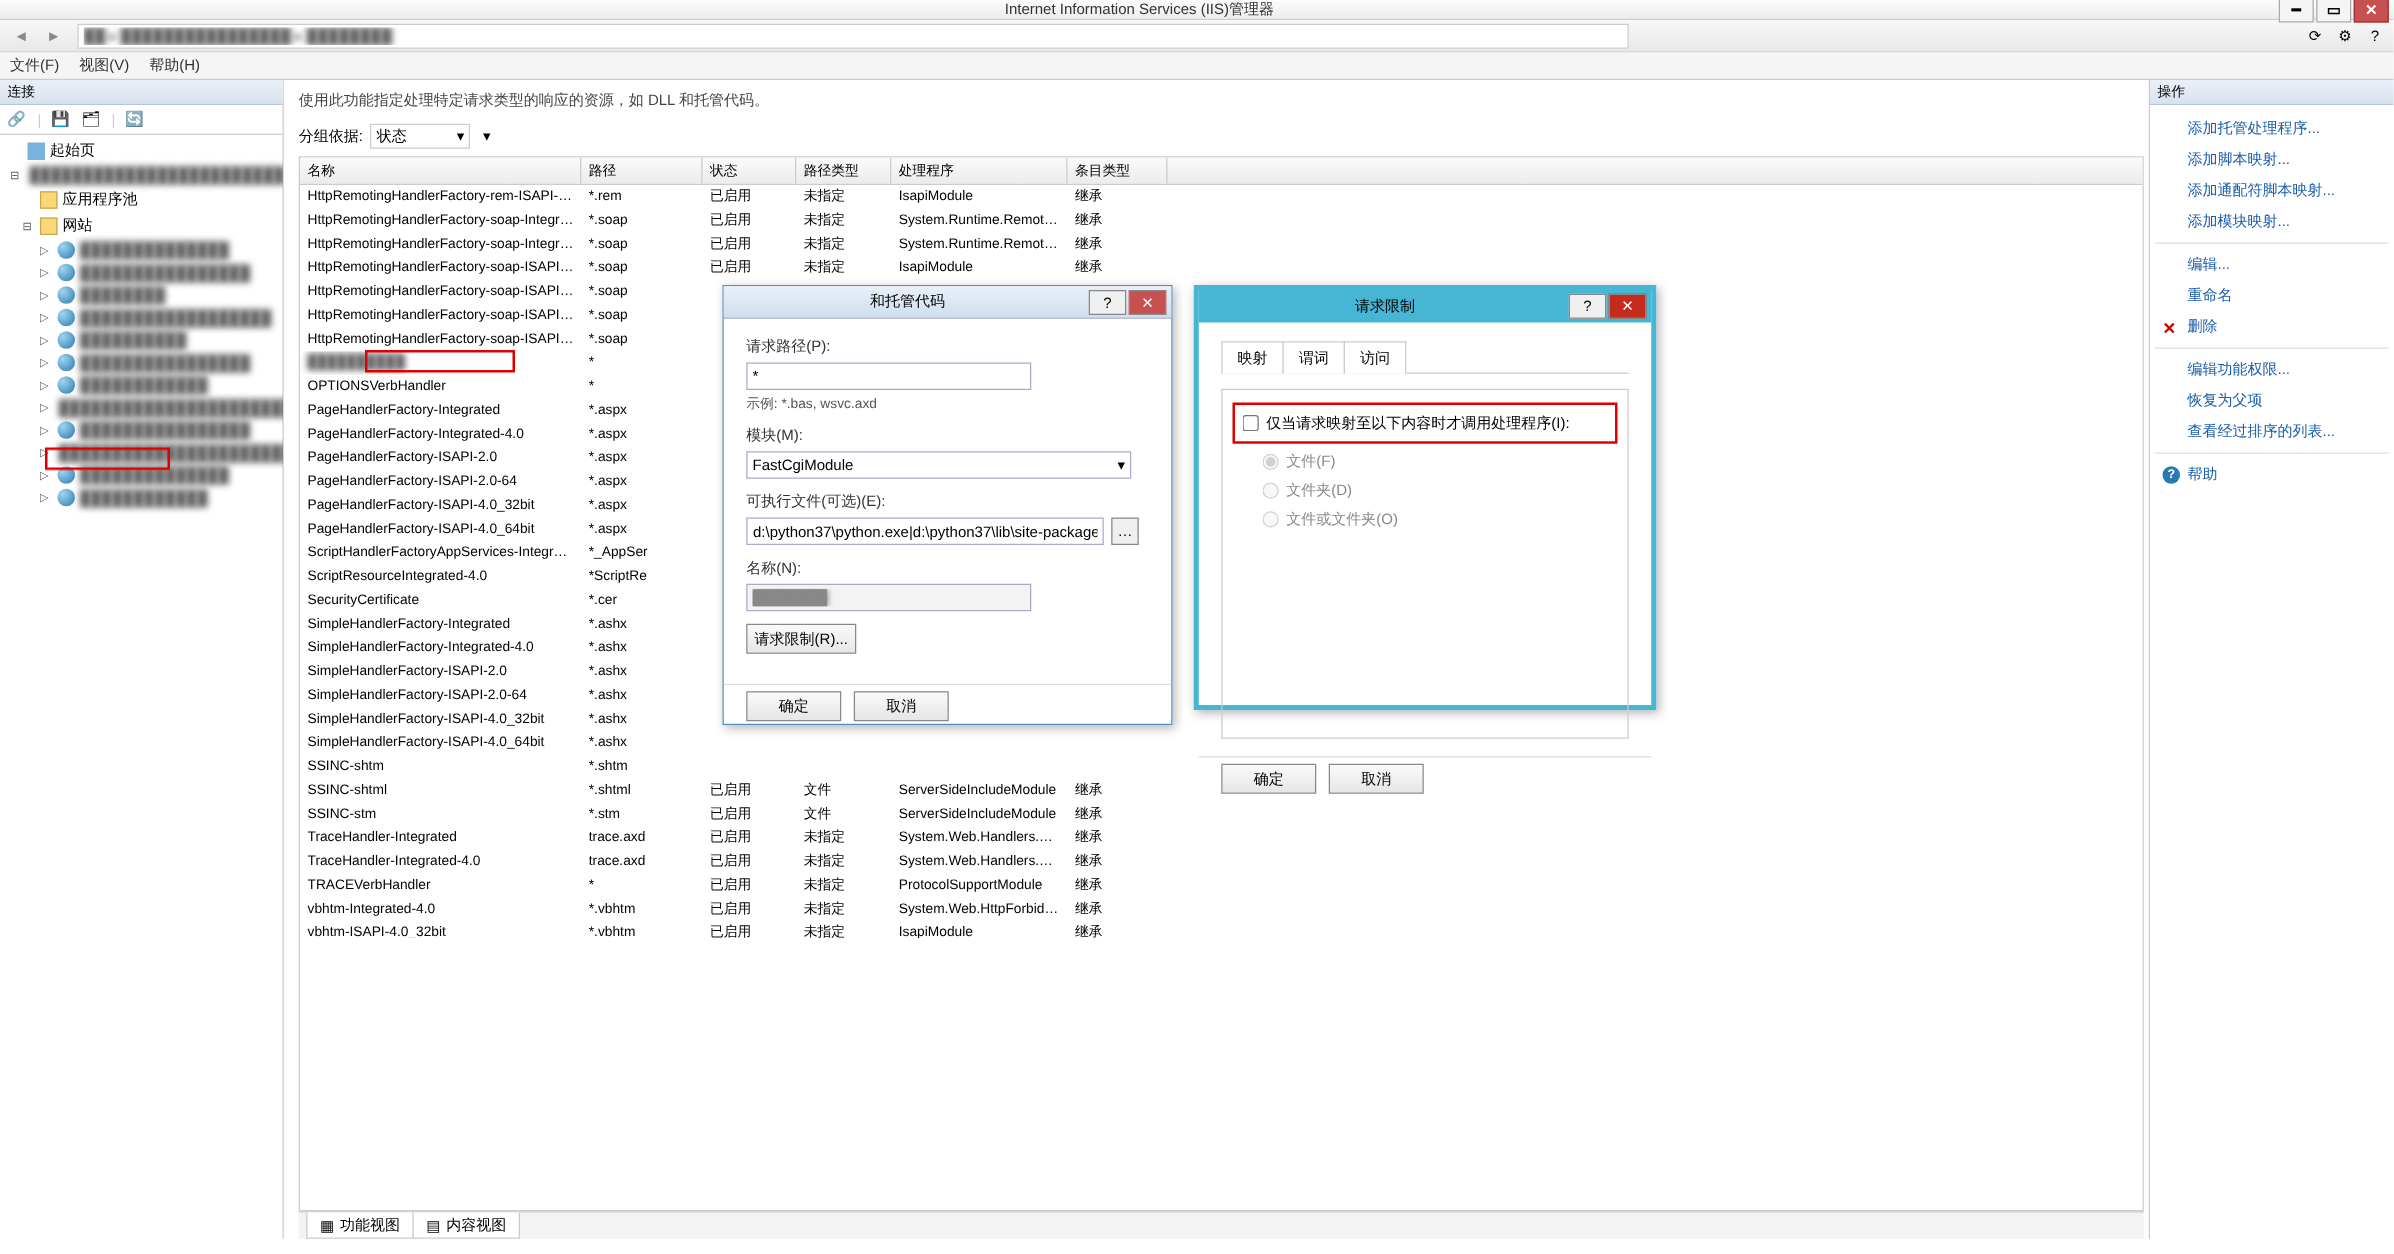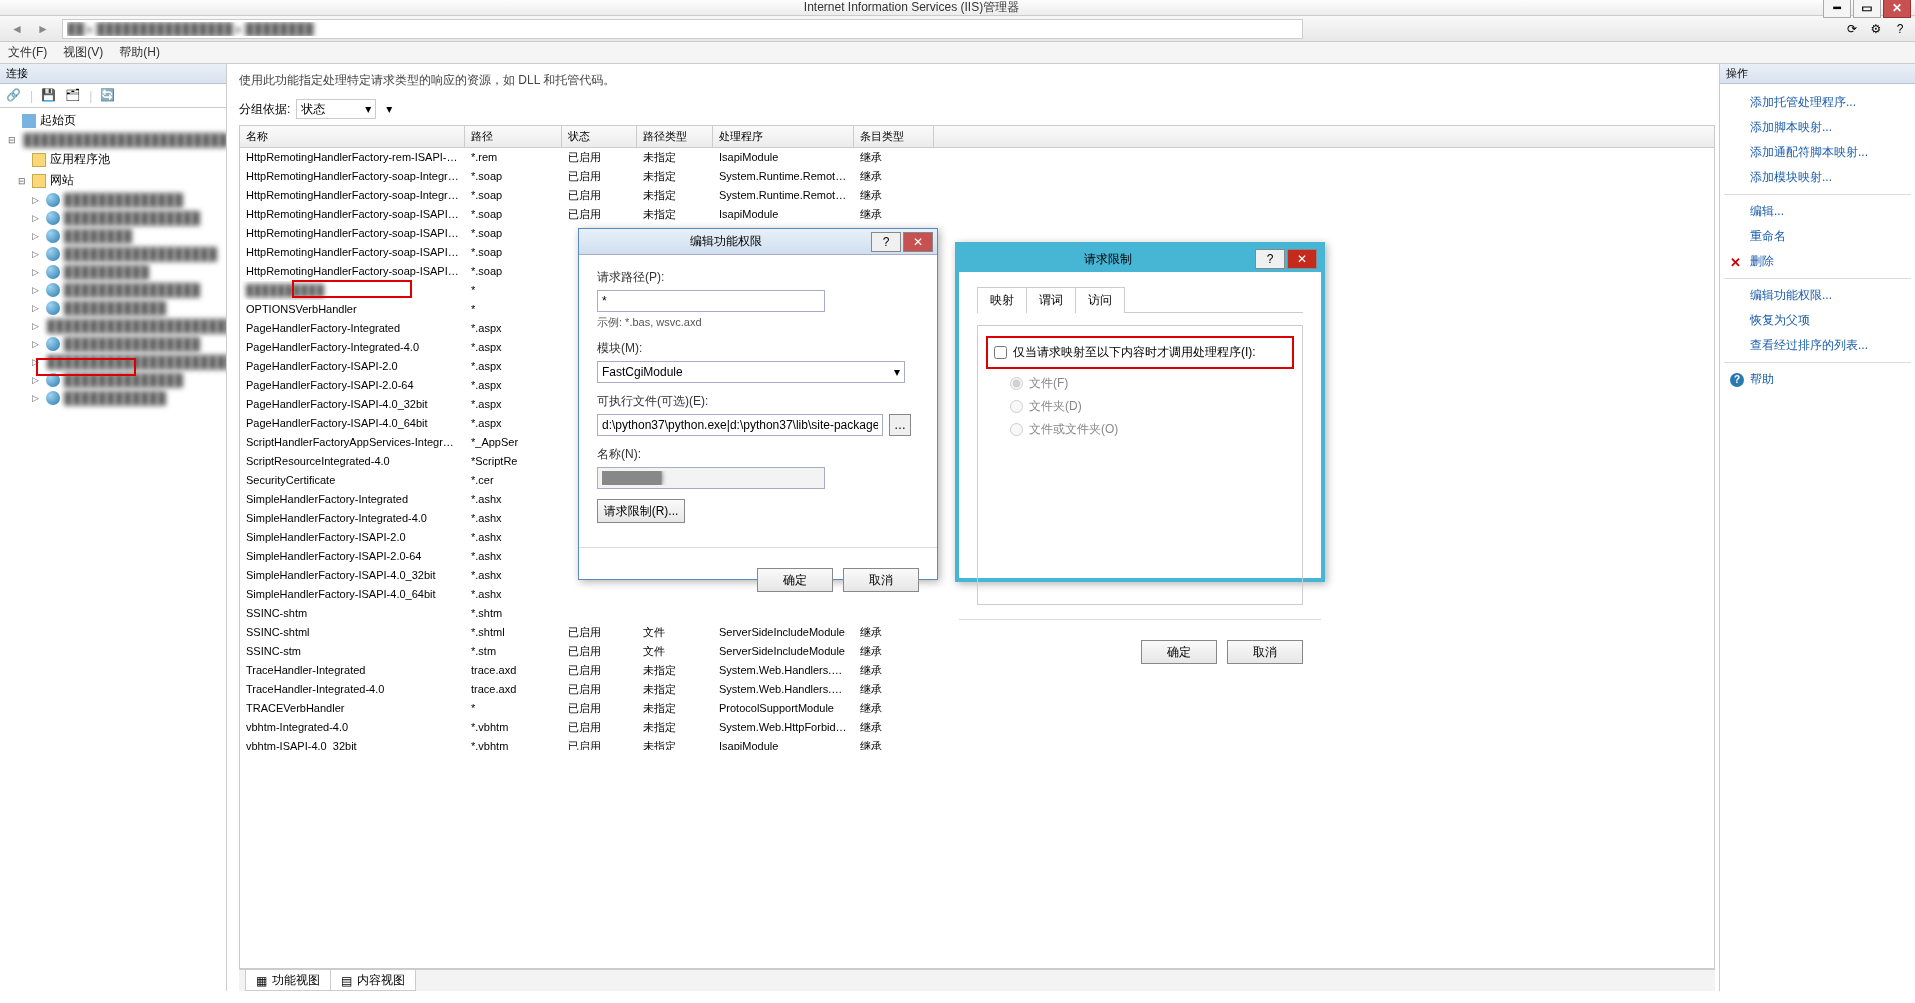--- a/index.html
+++ b/index.html
@@ -81,21 +81,21 @@
 .dlg-title .dbtn.cls { background: #c75050; color: #fff; }
 .dlg-body { padding: 14px 18px; }
 .field { margin-bottom: 10px; }
 .flabel { display: block; margin-bottom: 4px; color: #333; }
 .finput { width: 228px; height: 22px; border: 1px solid #aac; padding: 0 4px; }
 .fselect { width: 308px; height: 22px; border: 1px solid #aac; padding: 0 4px; display: flex; align-items: center; justify-content: space-between; background: #fff; }
 .execrow { display: flex; gap: 6px; }
 .execrow .finput { width: 286px; }
 .browse { width: 22px; height: 22px; border: 1px solid #888; background: #efefef; display: flex; align-items: center; justify-content: center; cursor: pointer; }
 .disabled { background: #f3f3f3; color: #888; }
-.btnrow { display: flex; justify-content: flex-end; gap: 10px; padding: 20px 18px; border-top: 1px solid #ddd; }
+.btnrow { display: flex; gap: 10px; padding: 5px 18px; border-top: 1px solid #ddd; }
 .btn { min-width: 76px; height: 24px; border: 1px solid #888; background: linear-gradient(#fafafa,#e6e6e6); cursor: pointer; }
 .hint { font-size: 11px; color: #555; margin-top: 3px; }
 
 
 .dlg2 { border: 4px solid #47b5d4; }
 .dlg2 .dlg-title { background: #47b5d4; color: #000; border: none; }
 .dlg2 .dlg-title .dbtn.cls { background: #c42b1c; }
 .tabsrow { display: flex; border-bottom: 1px solid #ccc; margin-bottom: 12px; }
 .tabbtn { padding: 4px 12px; border: 1px solid #ccc; border-bottom: none; background: #fff; margin-right: -1px; position: relative; top: 1px; }
 .tabbtn.active { background: #fff; }
@@ -574,21 +574,21 @@
     </div>
   </div>
 
 </div>
 
 <div class="redbox" style="left:292px; top:280px; width:120px; height:18px;"></div>
 <div class="redbox" style="left:36px; top:358px; width:100px; height:18px;"></div>
 
 <div class="dialog" style="left:578px; top:228px; width:360px; height:352px;">
   <div class="dlg-title">
-    <span class="t">编辑功能权限</span>
+    <span class="t">和托管代码</span>
     <div class="dbtn">?</div>
     <div class="dbtn cls">✕</div>
   </div>
   <div class="dlg-body">
     <div class="field">
       <label class="flabel">请求路径(P):</label>
       <input class="finput" value="*" style="">
       <div class="hint">示例: *.bas, wsvc.axd</div>
     </div>
     <div class="field">
@@ -612,21 +612,21 @@
     <div class="field">
       <button class="btn" style="min-width:88px">请求限制(R)...</button>
     </div>
   </div>
   <div class="btnrow">
     <button class="btn">确定</button>
     <button class="btn">取消</button>
   </div>
 </div>
 
-<div class="dialog dlg2" style="left:955px; top:242px; width:370px; height:340px;">
+<div class="dialog dlg2" style="left:955px; top:228px; width:370px; height:340px;">
   <div class="dlg-title">
     <span class="t">请求限制</span>
     <div class="dbtn">?</div>
     <div class="dbtn cls">✕</div>
   </div>
   <div class="dlg-body" style="">
     <div class="tabsrow">
       <div class="tabbtn active">映射</div>
       <div class="tabbtn">谓词</div>
       <div class="tabbtn">访问</div>

